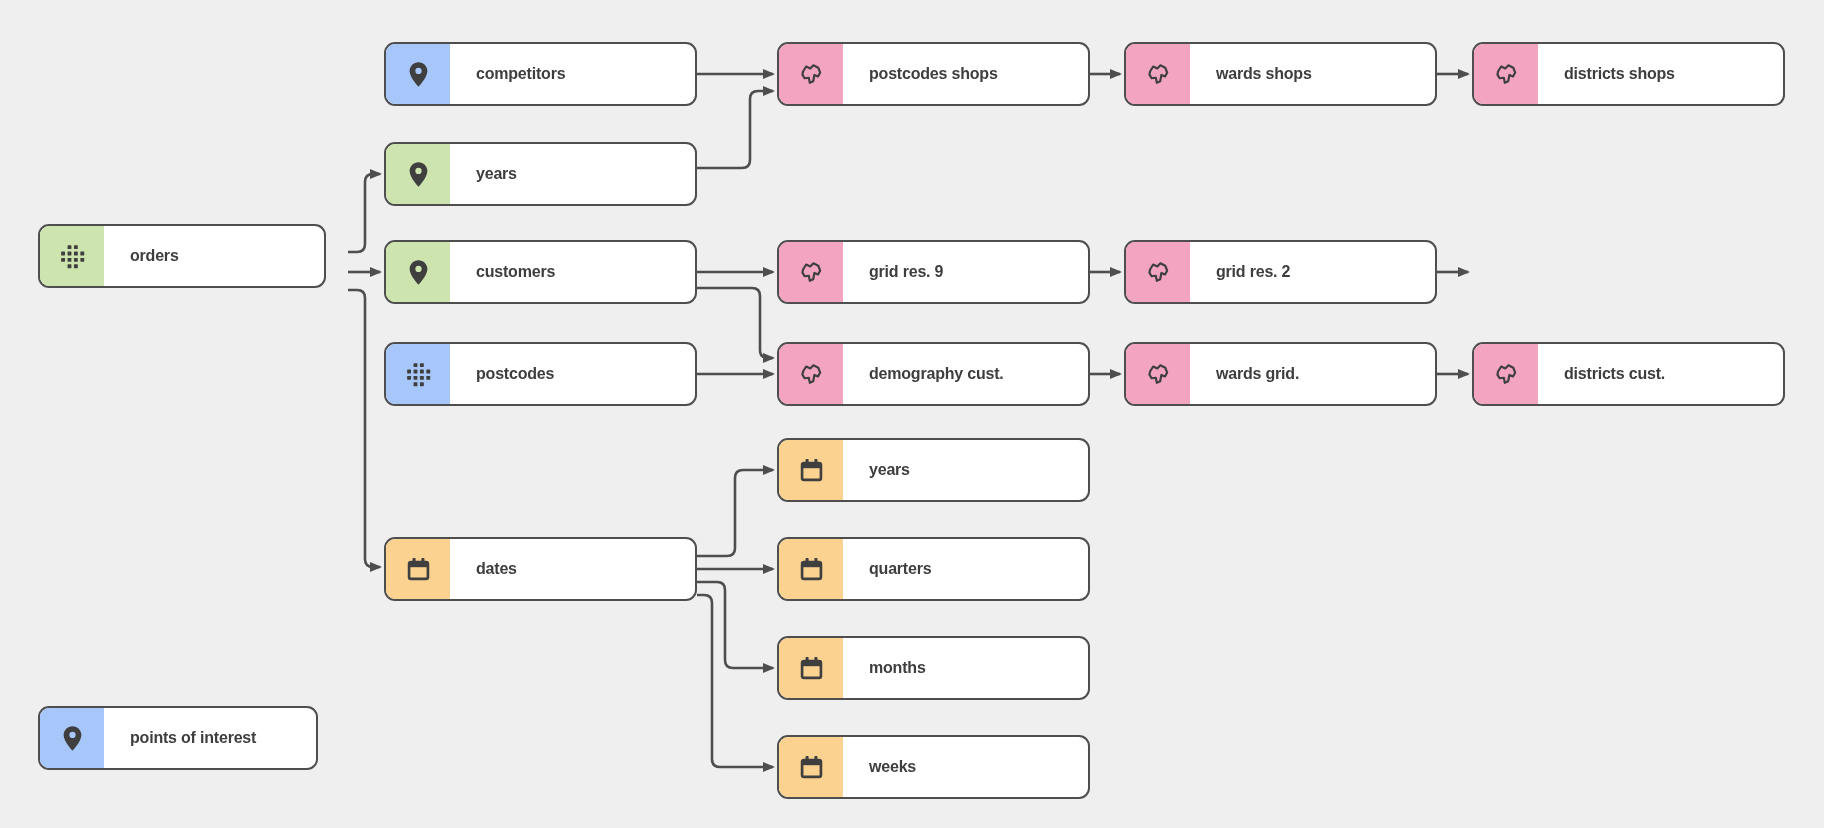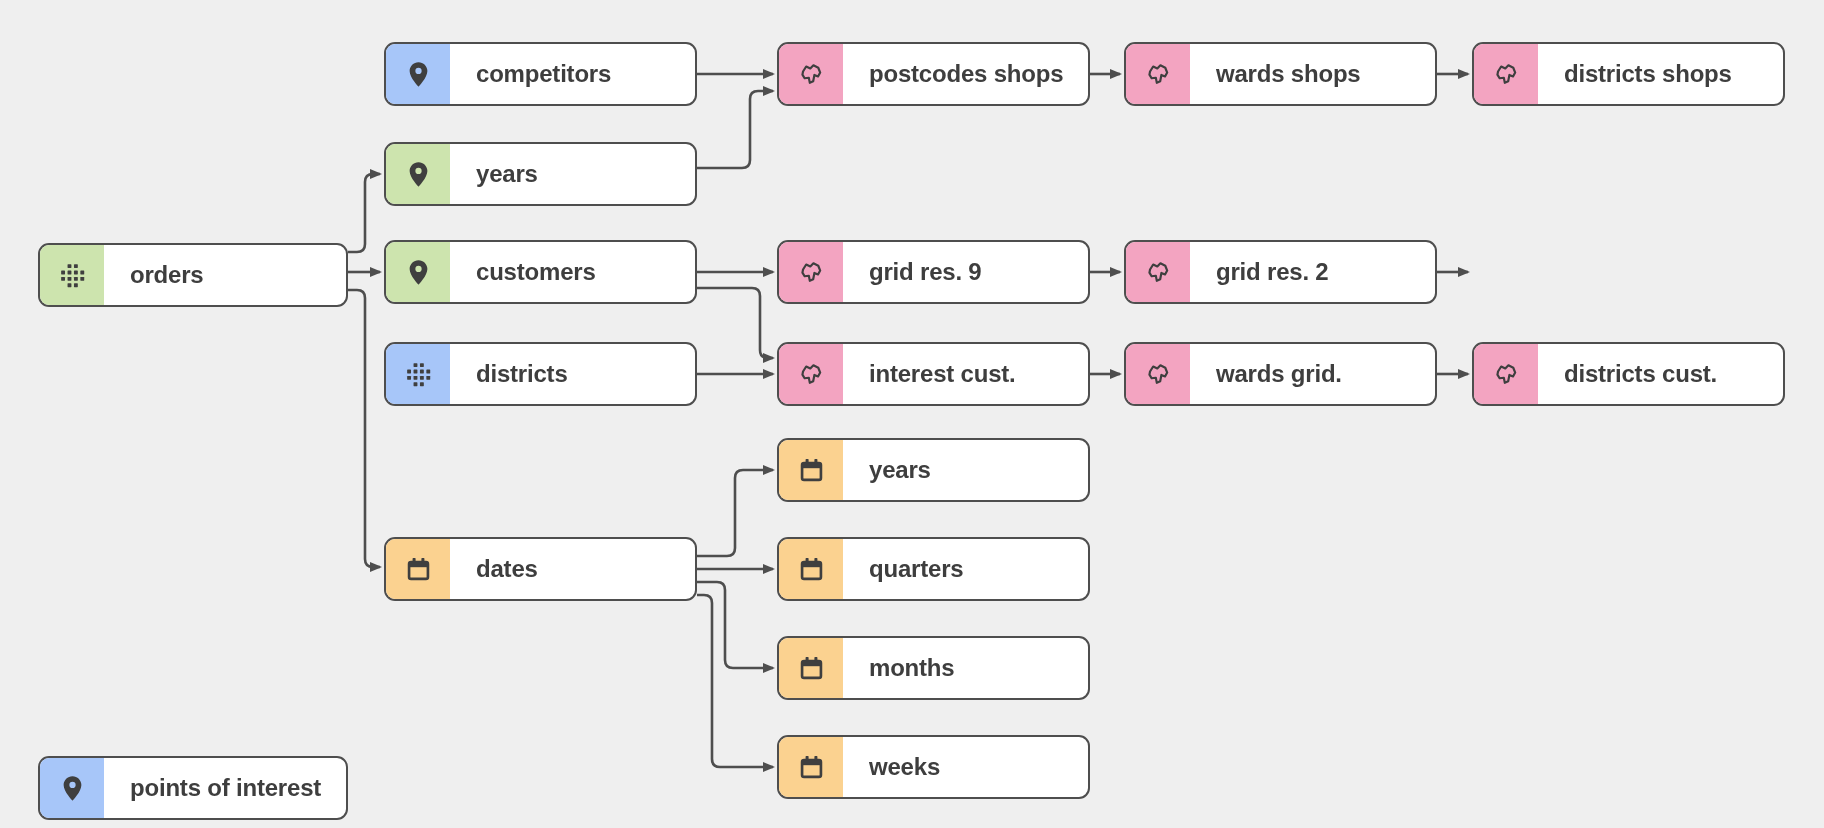--- a/index.html
+++ b/index.html
@@ -19,21 +19,21 @@
     background:var(--node-bg);border:2.6px solid var(--node-border);
     border-radius:11px;overflow:hidden;display:flex;align-items:center;
   }
   .icon-box{width:64px;height:100%;flex:0 0 64px;display:flex;align-items:center;justify-content:center}
   .icon-box.green{background:var(--green)}
   .icon-box.blue{background:var(--blue)}
   .icon-box.pink{background:var(--pink)}
   .icon-box.orange{background:var(--orange)}
   .icon{width:29px;height:29px;color:var(--icon-color)}
   .label{
-    margin-left:26px;font-size:24px;font-weight:bold;color:var(--label-color);
+    margin-left:26px;font-size:16px;font-weight:bold;color:var(--label-color);
     letter-spacing:-0.2px;white-space:nowrap;
   }
   .defs-store{position:absolute;width:0;height:0;overflow:hidden}
 </style>
 </head>
 <body>
 
 <svg class="defs-store" aria-hidden="true">
   <defs>
     <symbol id="icon-pin" viewBox="0 0 24 24">
@@ -88,21 +88,21 @@
     <path class="edge" marker-end="url(#arrowhead)" d="M697 288 H752 Q760 288 760 296 V350 Q760 358 768 358 H773"></path>
     <path class="edge" marker-end="url(#arrowhead)" d="M697 374 H773"></path>
     <path class="edge" marker-end="url(#arrowhead)" d="M1090 374 H1120"></path>
     <path class="edge" marker-end="url(#arrowhead)" d="M1437 374 H1468"></path>
     <path class="edge" marker-end="url(#arrowhead)" d="M697 556 H727 Q735 556 735 548 V478 Q735 470 743 470 H773"></path>
     <path class="edge" marker-end="url(#arrowhead)" d="M697 569 H773"></path>
     <path class="edge" marker-end="url(#arrowhead)" d="M697 582 H717 Q725 582 725 590 V660 Q725 668 733 668 H773"></path>
     <path class="edge" marker-end="url(#arrowhead)" d="M697 595 H704 Q712 595 712 603 V759 Q712 767 720 767 H773"></path>
   </svg>
 
-  <div class="node" style="left:38px;top:243px;width:310px">
+  <div class="node" style="left:38px;top:224px;width:288px">
     <span class="icon-box green">
         <svg class="icon">
           <use href="#icon-dots"></use>
         </svg>
       </span>
     <span class="label">orders</span>
   </div>
 
   <div class="node" style="left:384px;top:42px">
     <span class="icon-box blue">
@@ -130,21 +130,21 @@
       </span>
     <span class="label">customers</span>
   </div>
 
   <div class="node" style="left:384px;top:342px">
     <span class="icon-box blue">
         <svg class="icon">
           <use href="#icon-dots"></use>
         </svg>
       </span>
-    <span class="label">districts</span>
+    <span class="label">postcodes</span>
   </div>
 
   <div class="node" style="left:384px;top:537px">
     <span class="icon-box orange">
         <svg class="icon">
           <use href="#icon-calendar"></use>
         </svg>
       </span>
     <span class="label">dates</span>
   </div>
@@ -194,21 +194,21 @@
     <span class="label">grid res. 2</span>
   </div>
 
 
   <div class="node" style="left:777px;top:342px">
     <span class="icon-box pink">
         <svg class="icon">
           <use href="#icon-region"></use>
         </svg>
       </span>
-    <span class="label">interest cust.</span>
+    <span class="label">demography cust.</span>
   </div>
 
   <div class="node" style="left:1124px;top:342px">
     <span class="icon-box pink">
         <svg class="icon">
           <use href="#icon-region"></use>
         </svg>
       </span>
     <span class="label">wards grid.</span>
   </div>
@@ -251,21 +251,21 @@
 
   <div class="node" style="left:777px;top:735px">
     <span class="icon-box orange">
         <svg class="icon">
           <use href="#icon-calendar"></use>
         </svg>
       </span>
     <span class="label">weeks</span>
   </div>
 
-  <div class="node" style="left:38px;top:756px;width:310px">
+  <div class="node" style="left:38px;top:706px;width:280px">
     <span class="icon-box blue">
         <svg class="icon">
           <use href="#icon-pin"></use>
         </svg>
       </span>
     <span class="label">points of interest</span>
   </div>
 
 </div>
 

